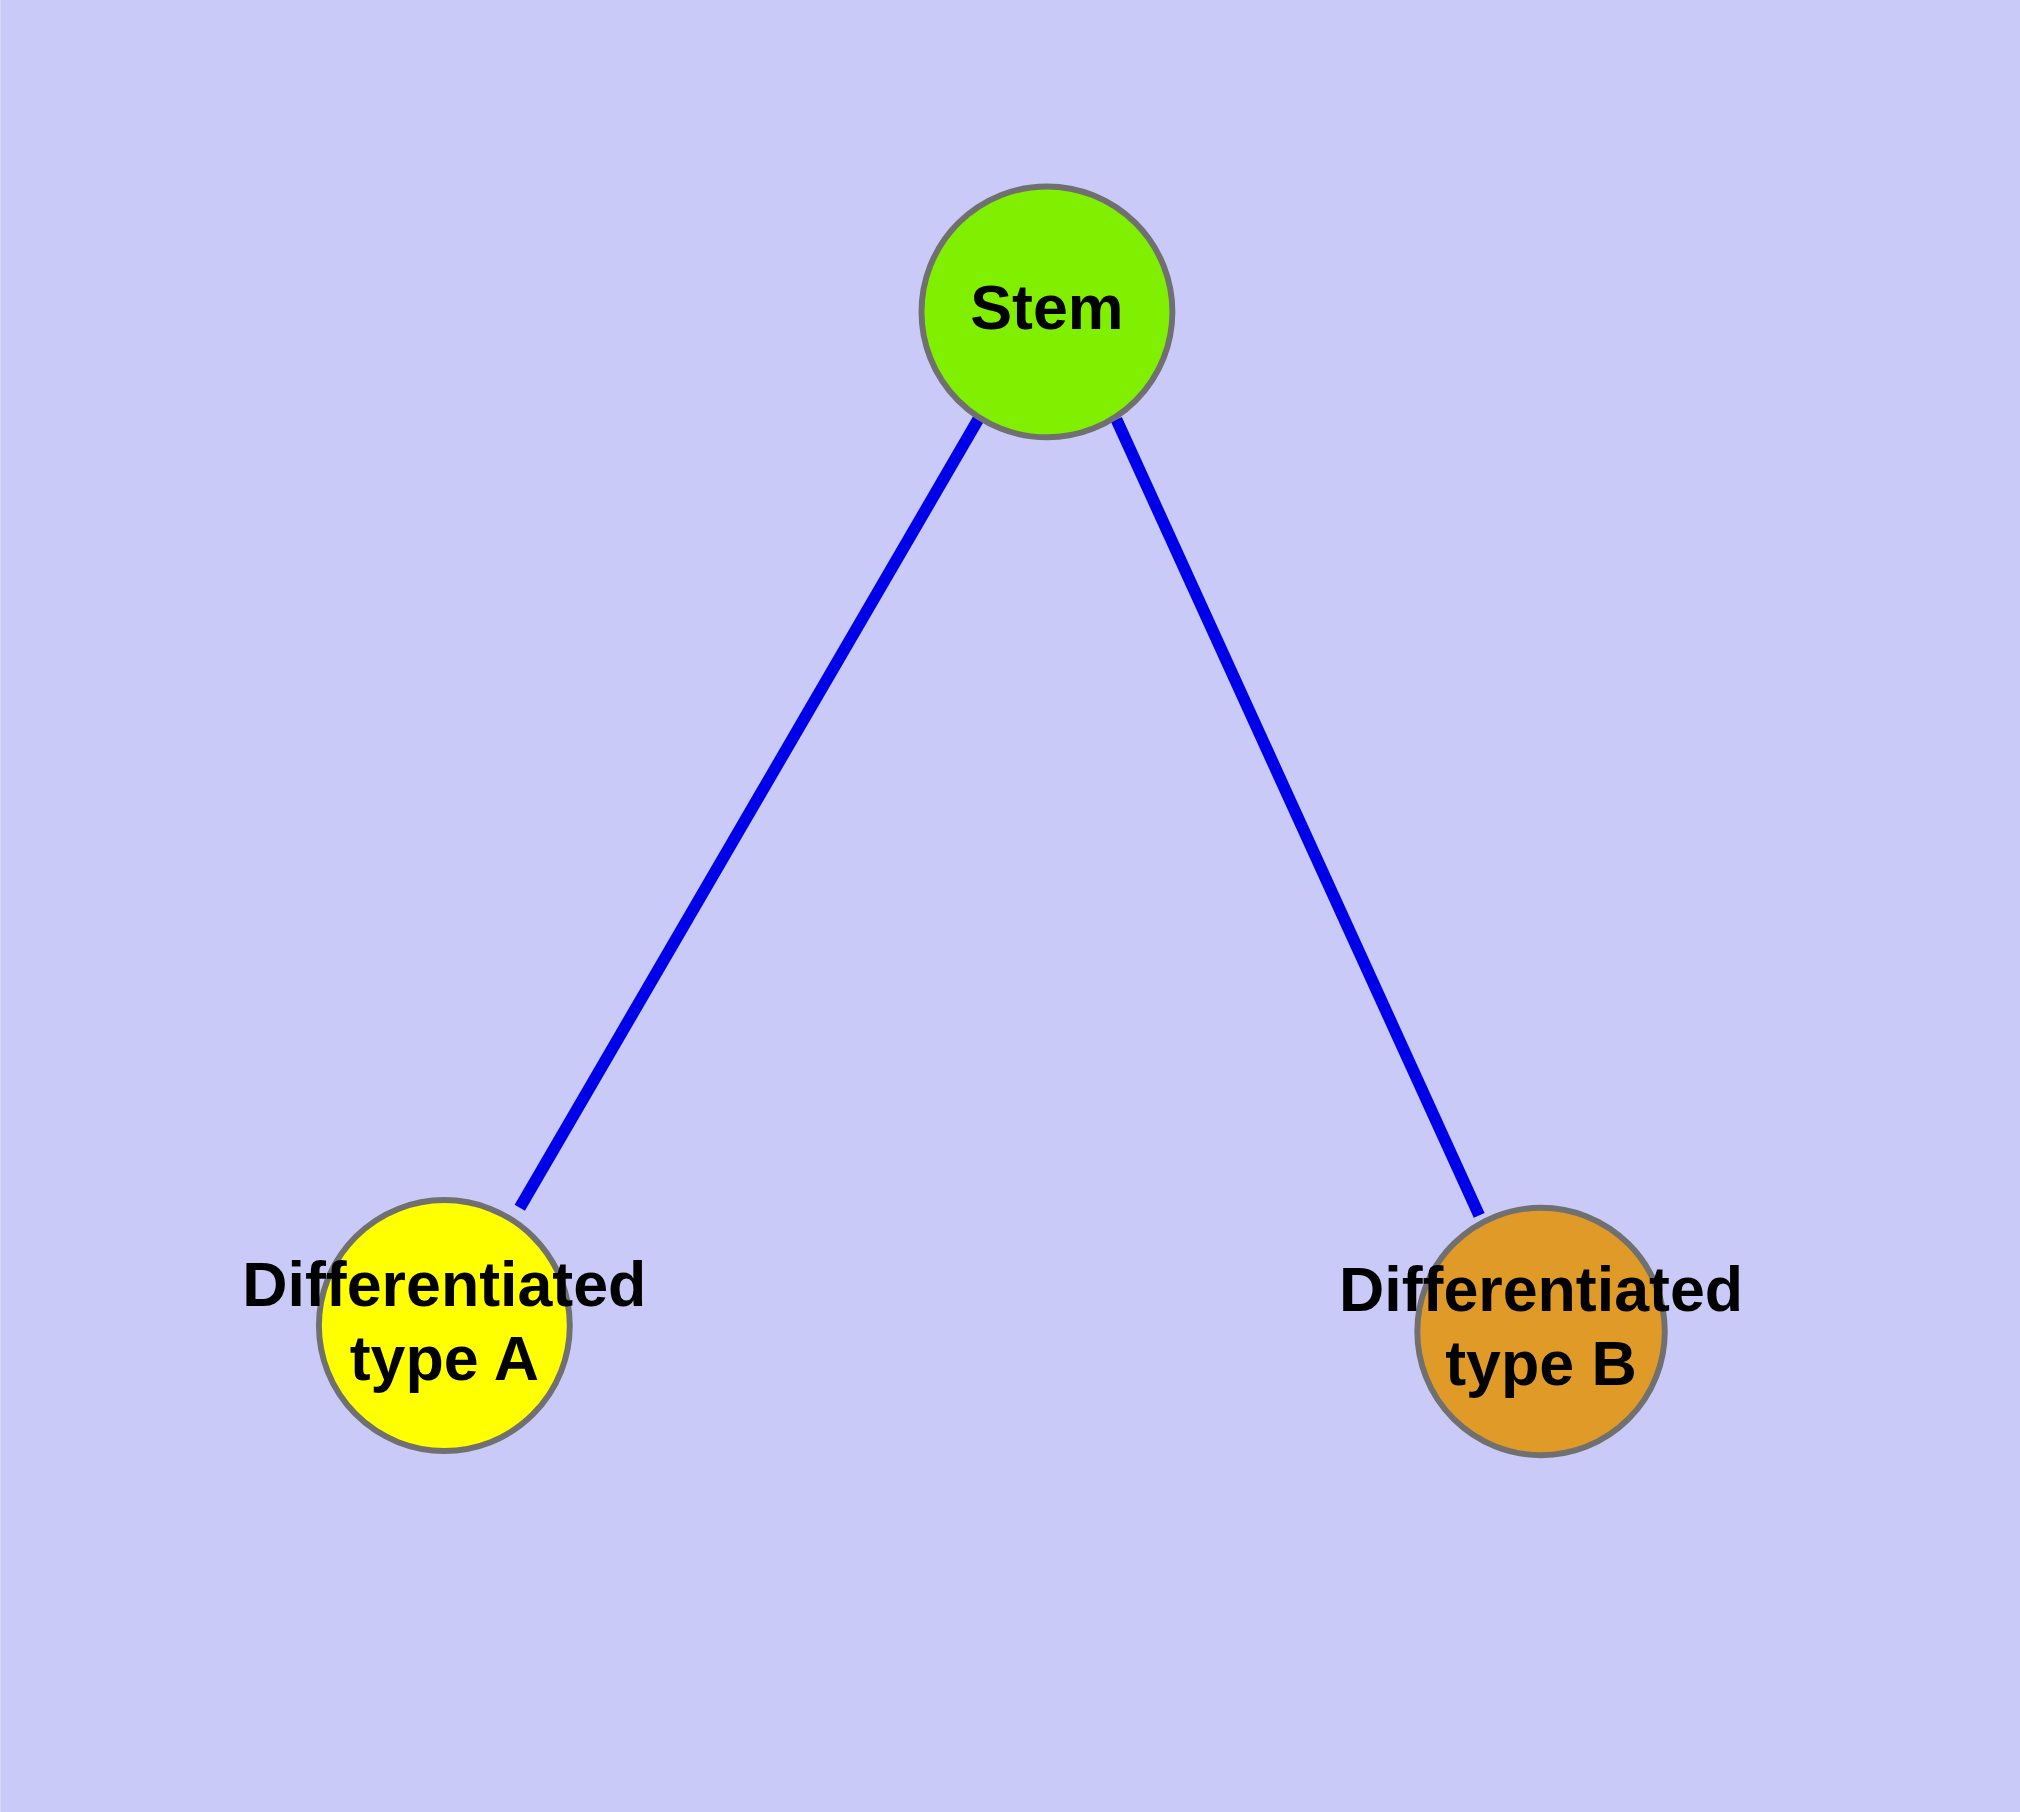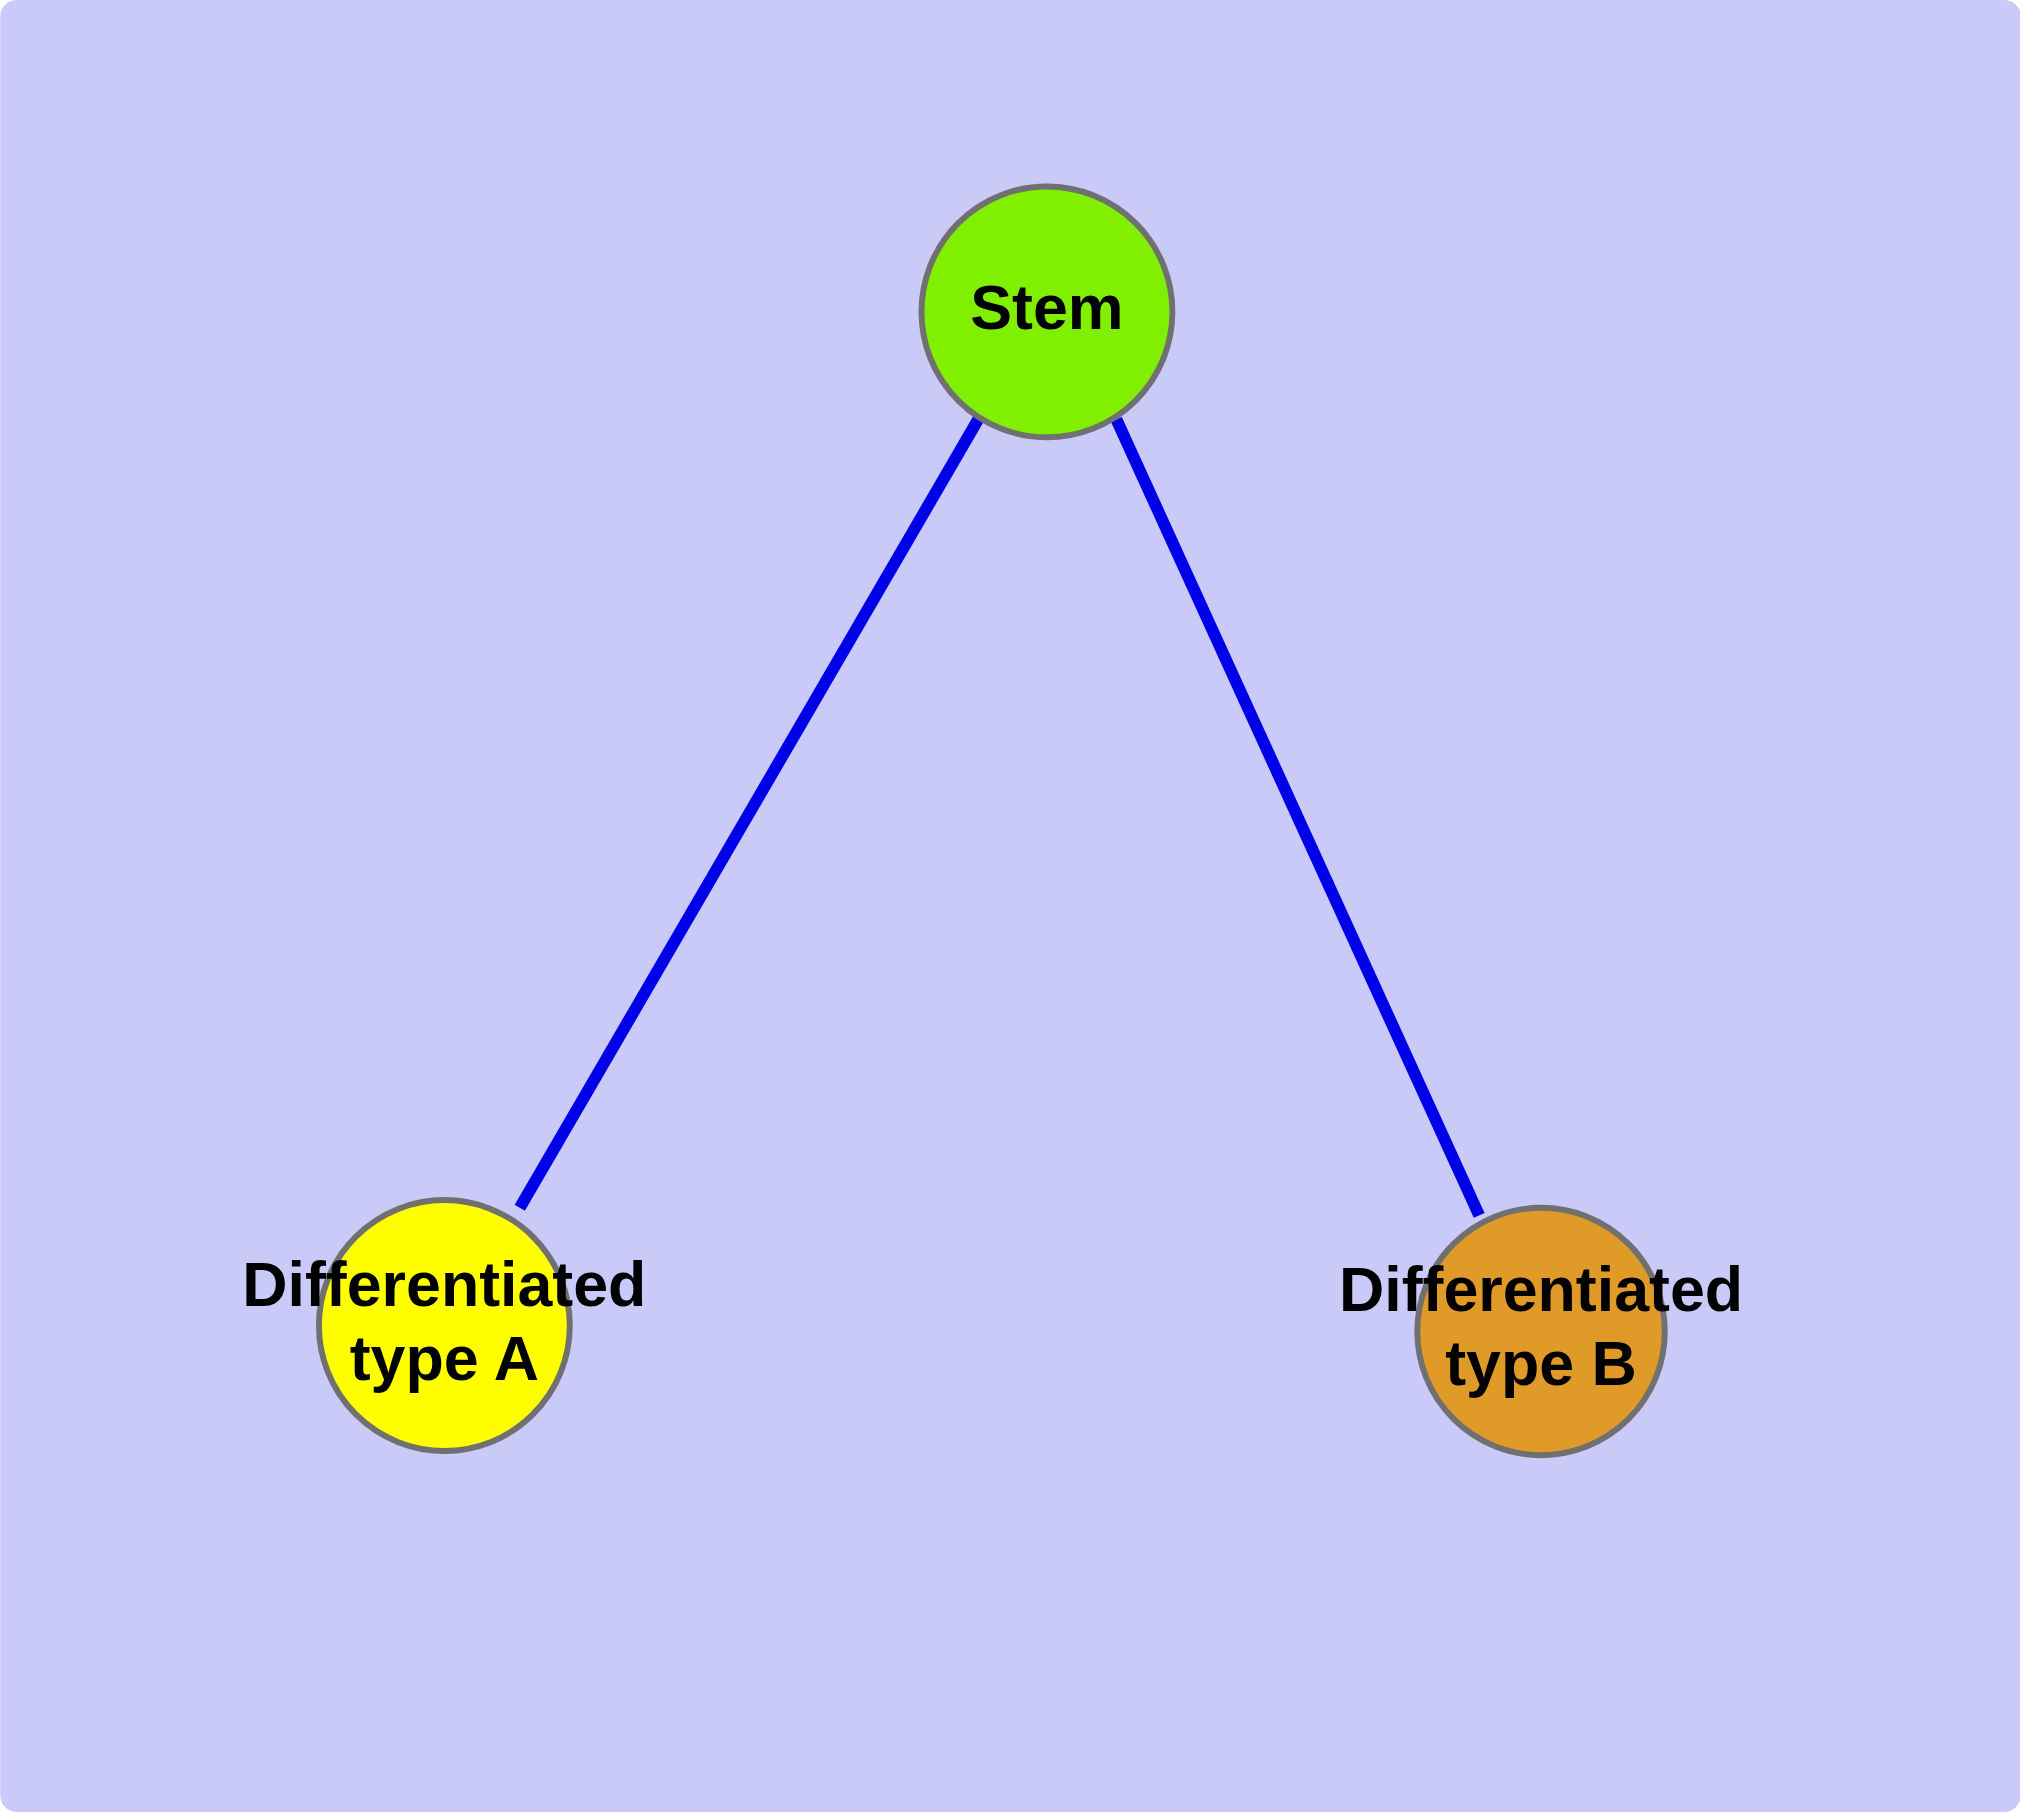--- a/index.html
+++ b/index.html
@@ -6,21 +6,20 @@
     margin: 0;
     padding: 0;
     background: #ffffff;
   }
   #canvas {
     position: relative;
     width: 2021px;
     height: 1812px;
     overflow: hidden;
     font-family: "Liberation Sans", sans-serif;
-    border-radius: 17px;
   }
   #graph-svg {
     position: absolute;
     top: 0;
     left: 0;
     width: 2021px;
     height: 1812px;
     display: block;
   }
   .node-label {

